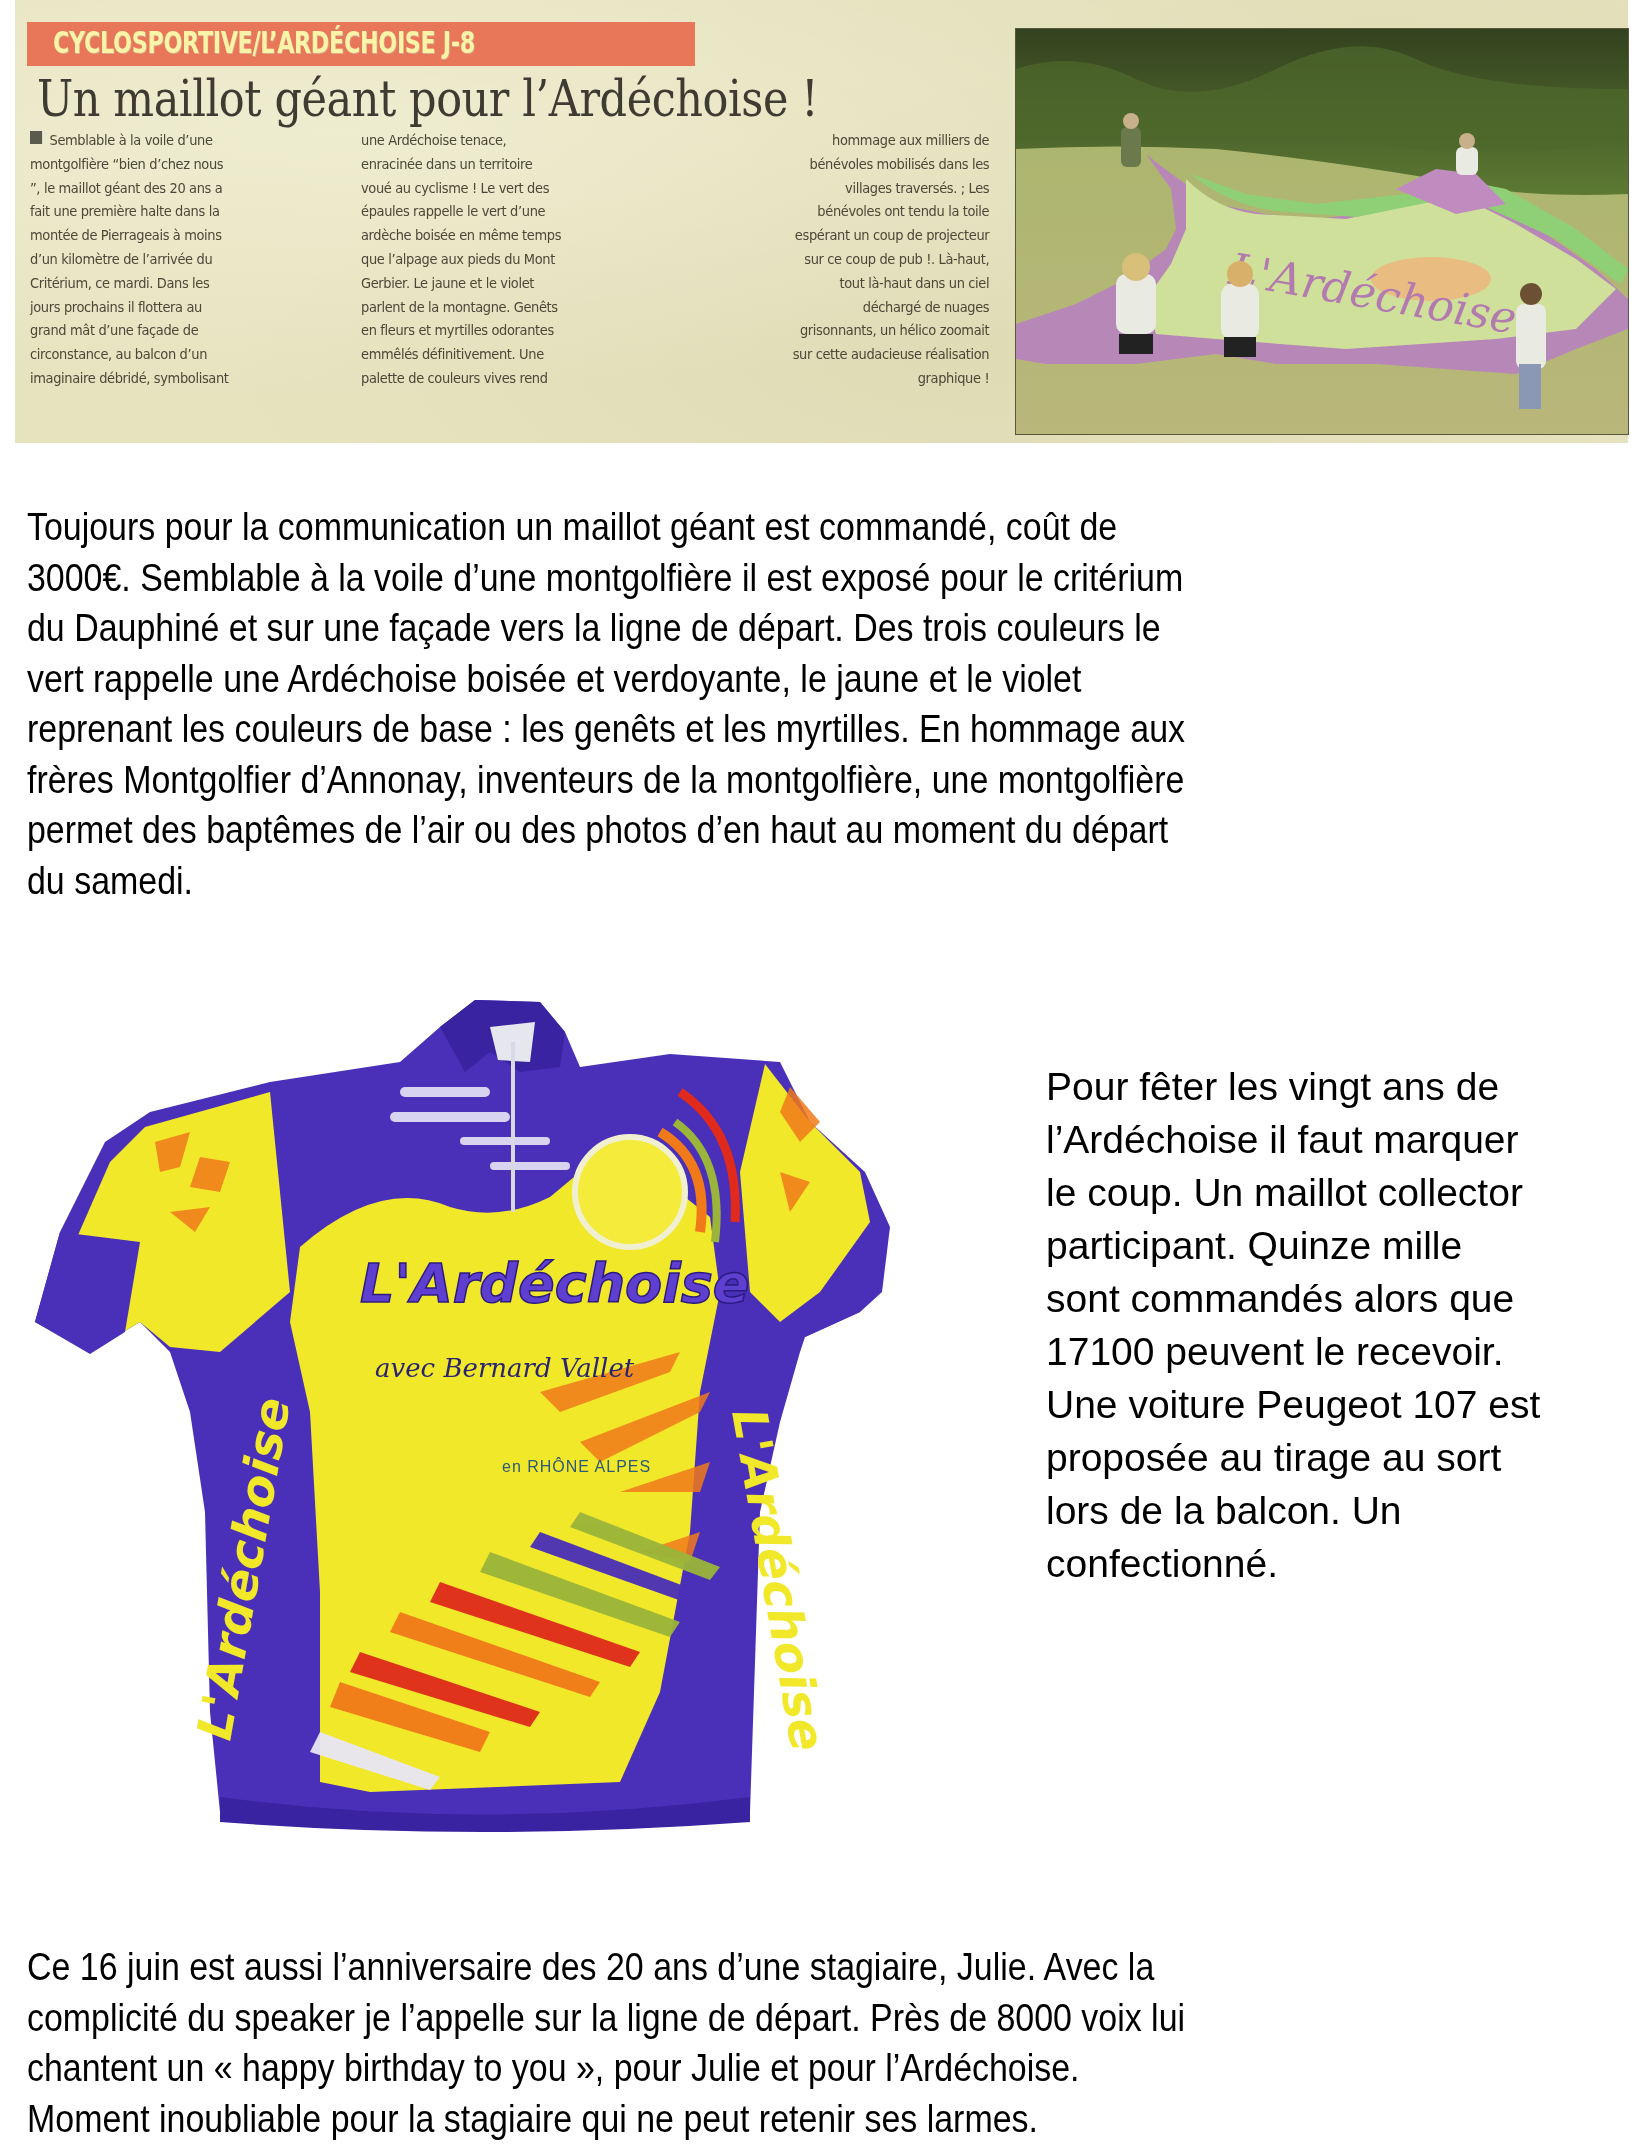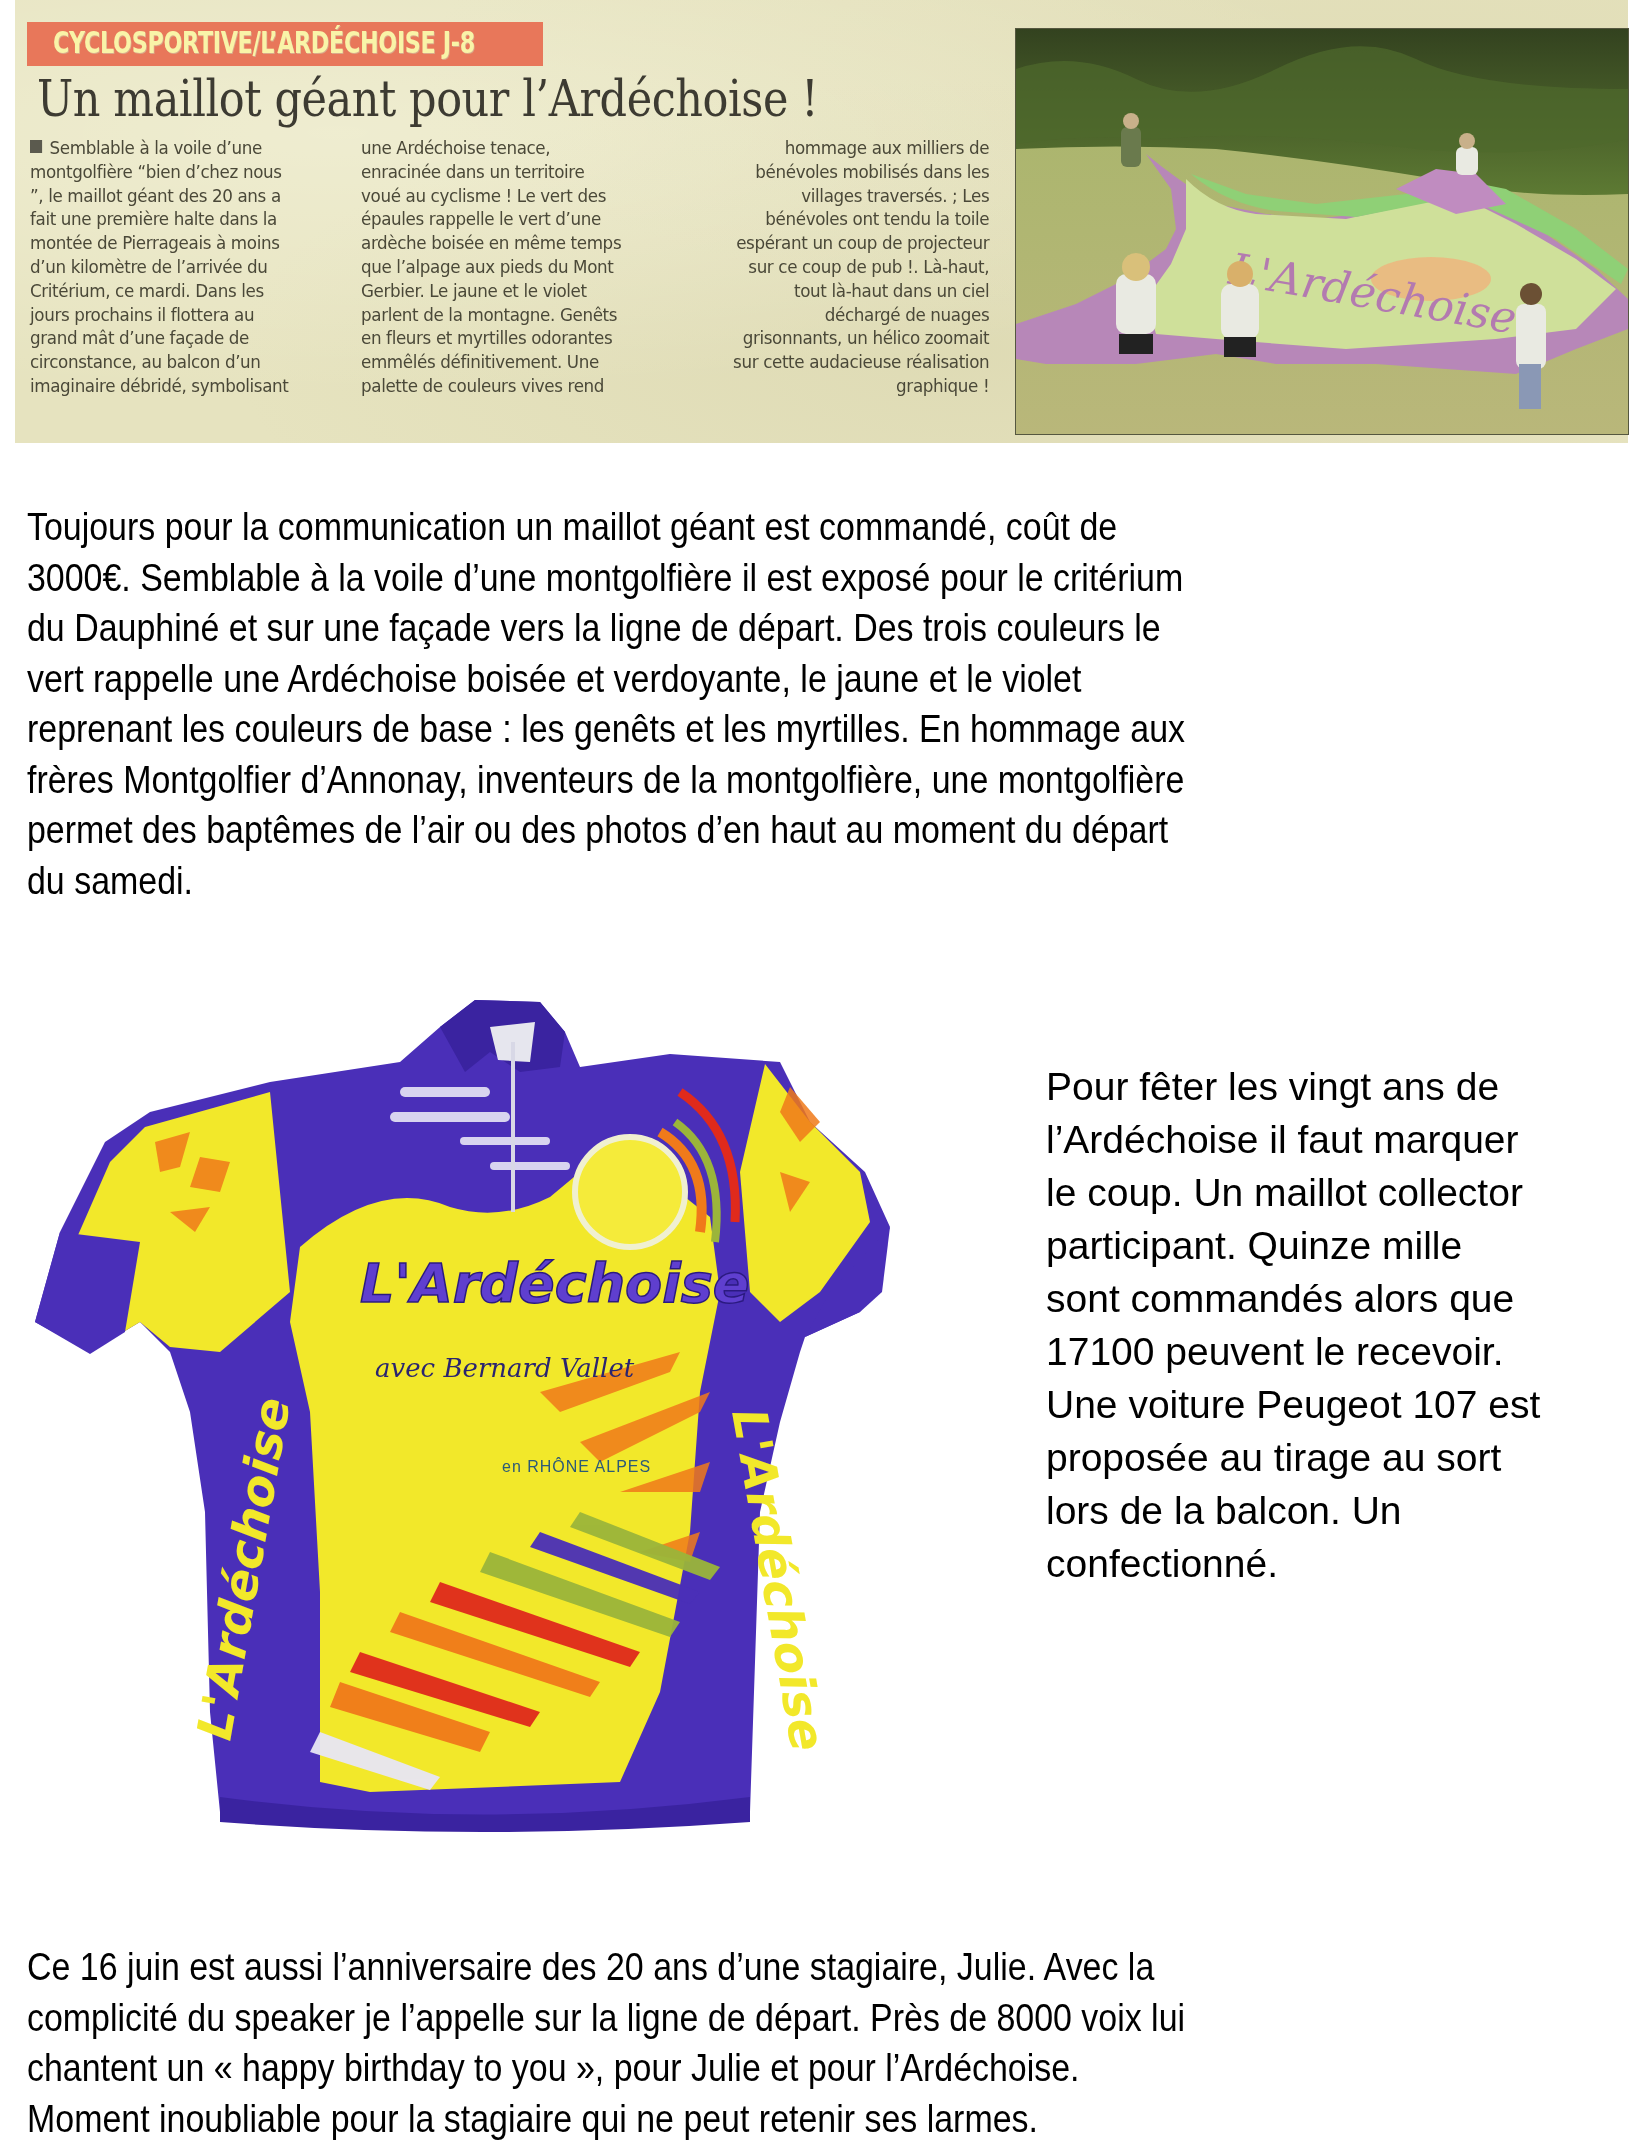--- a/index.html
+++ b/index.html
@@ -6,31 +6,31 @@
   body { width: 1643px; height: 2151px; position: relative; overflow: hidden;
          font-family: "Liberation Sans", sans-serif; color: #000; }
 
   
   .clipping { position: absolute; left: 15px; top: 0; width: 1613px; height: 443px;
               background: #e6e3bf;
               background-image:
                 radial-gradient(ellipse at 20% 30%, rgba(255,255,240,.35), transparent 60%),
                 radial-gradient(ellipse at 60% 80%, rgba(200,195,150,.25), transparent 55%),
                 radial-gradient(ellipse at 85% 15%, rgba(210,205,160,.25), transparent 50%); }
-  .kicker { position: absolute; left: 12px; top: 22px; width: 516px; height: 44px;
+  .kicker { position: absolute; left: 12px; top: 22px; width: 668px; height: 44px;
             background: #e8775a; text-decoration: underline; }
   .kicker span { position: absolute; left: 26px; top: 2px; font-family: "DejaVu Sans", sans-serif;
                  font-weight: bold; font-size: 31px; letter-spacing: -0.5px;
                  color: #f9f4a8; transform: scaleX(0.72); transform-origin: left center;
                  text-shadow: 1px 1px 0 #d9a98a; white-space: nowrap; }
   .headline { position: absolute; left: 22px; top: 70px; font-family: "DejaVu Serif", serif;
               font-size: 50px; color: #3d3b32; white-space: nowrap;
               transform: scaleX(0.86); transform-origin: left center; letter-spacing: -0.5px; }
-  .col { position: absolute; top: 136px; width: 325px; font-family: "DejaVu Sans", sans-serif;
-         font-size: 18px; line-height: 23.8px; color: #4a4838; letter-spacing: -0.4px; }
+  .col { position: absolute; top: 129px; width: 325px; font-family: "DejaVu Sans", sans-serif;
+         font-size: 14px; line-height: 23.8px; color: #4a4838; letter-spacing: -0.4px; }
   .col p { margin: 0; white-space: nowrap; transform: scaleX(0.93); transform-origin: left center; }
   .col1 { left: 15px; }
   .col2 { left: 346px; }
   .col3 { left: 672px; text-align: right; }
   .bullet { display: inline-block; width: 13px; height: 13px; background: #5b5a4e; margin-right: 8px;
             vertical-align: 1px; }
 
   .photo { position: absolute; left: 1000px; top: 28px; width: 612px; height: 405px;
            overflow: hidden; border: 1px solid #55573f; }
   .photo svg { display: block; }

